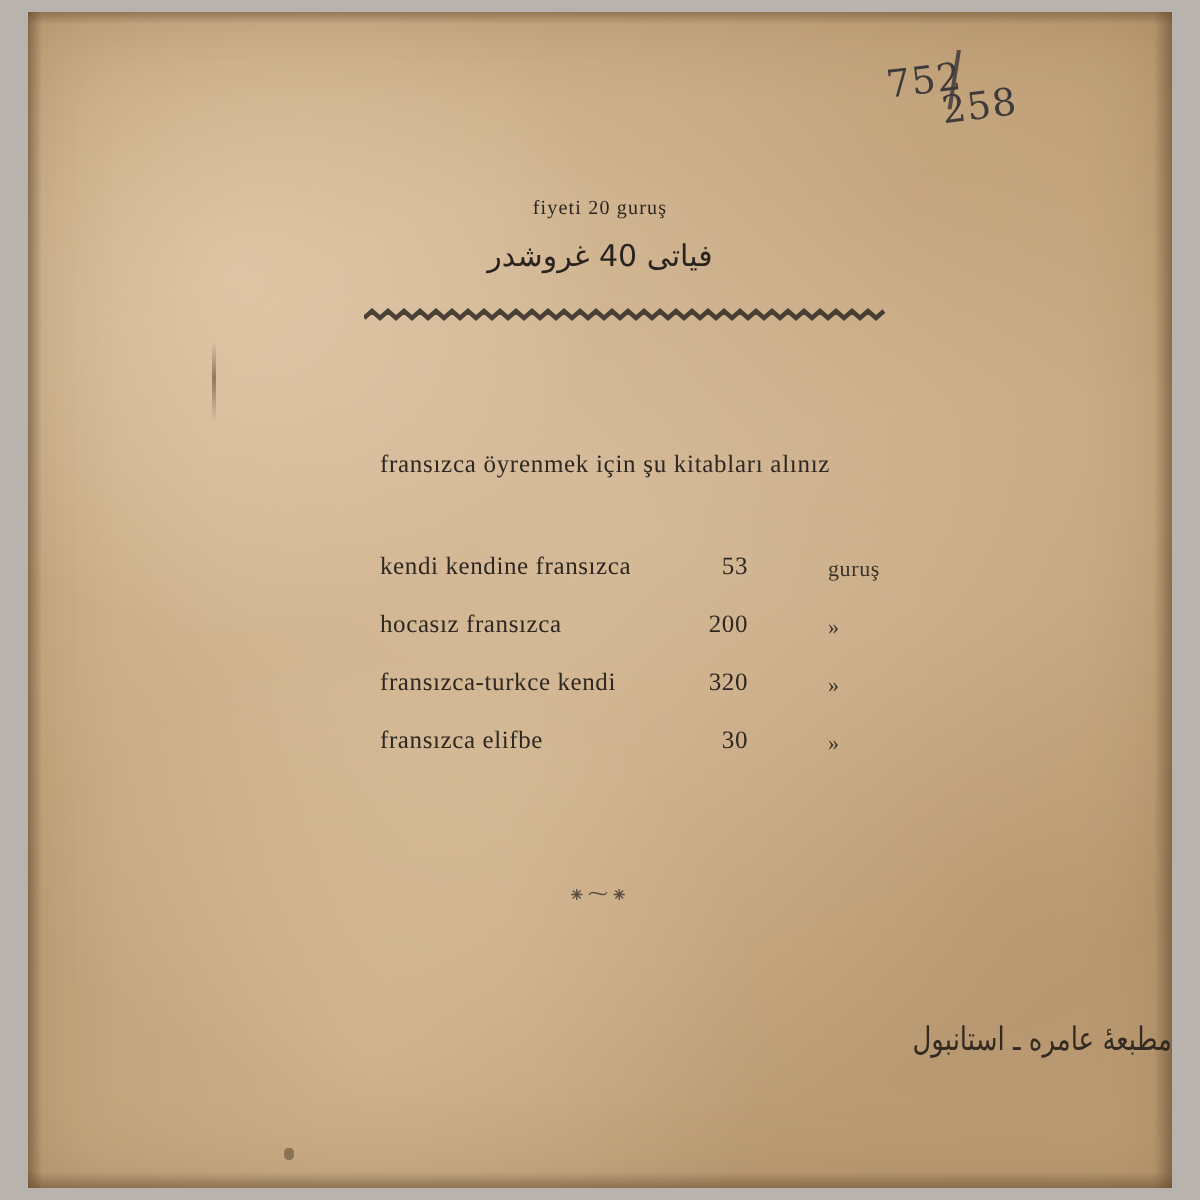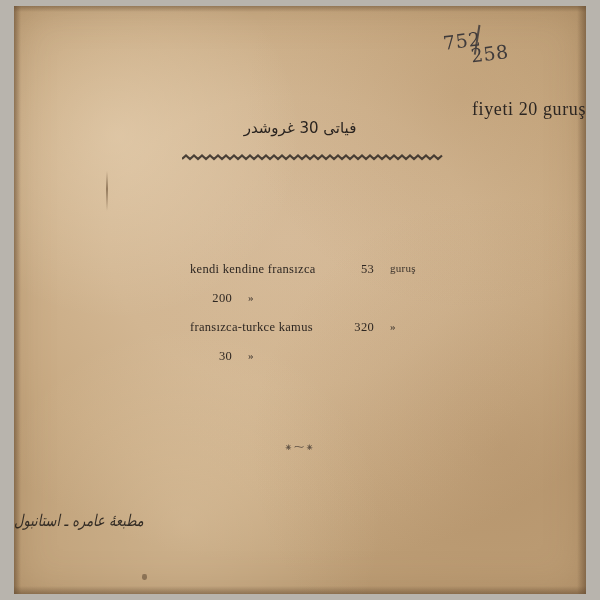--- a/index.html
+++ b/index.html
@@ -110,22 +110,22 @@
     transform: rotate(16deg);
     opacity: 0.85;
   }
 
   
   .price-line {
     position: absolute;
     top: 93px;
     left: 0;
     width: 100%;
-    text-align: right;
-    font-size: 18px;
+    text-align: center;
+    font-size: 10px;
     color: #2c2622;
     letter-spacing: 0.6px;
   }
   .price-arabic {
     position: absolute;
     top: 113px;
     left: 0;
     width: 100%;
     text-align: center;
     font-size: 15px;
@@ -156,38 +156,39 @@
   }
 
   .book-list {
     position: absolute;
     top: 256px;
     left: 176px;
     width: 300px;
   }
   .book-row {
     display: flex;
-    align-items: flex-start;
+    align-items: flex-end;
     height: 29px;
     font-size: 12.5px;
     color: #2e2722;
     letter-spacing: 0.3px;
   }
   .book-title {
     width: 142px;
     white-space: nowrap;
   }
   .book-price {
     width: 42px;
     text-align: right;
     padding-right: 16px;
   }
   .book-unit {
     font-size: 11px;
     color: #3a322b;
+    margin-left: 24px;
   }
 
   
   .mini-ornament {
     position: absolute;
     top: 432px;
     left: 0;
     width: 100%;
     text-align: center;
     font-size: 11px;
@@ -195,22 +196,21 @@
     letter-spacing: 2px;
     opacity: 0.8;
   }
 
   
   .stamp {
     position: absolute;
     top: 505px;
     left: 0;
     width: 100%;
-    text-align: left;
-    font-style: italic;
+    text-align: right;
   }
   .stamp-inner {
     display: inline-block;
     font-family: "DejaVu Sans", sans-serif;
     font-size: 13px;
     color: #241f1b;
     direction: rtl;
     letter-spacing: -1px;
     transform: scaleY(1.25);
     opacity: 0.9;
@@ -240,43 +240,46 @@
     <div class="crease"></div>
 
     <div class="handwritten">
       <span>752</span>
       <span class="slash"></span>
       <span class="num2">258</span>
     </div>
 
     <div class="price-line">fiyeti 20 guruş</div>
 
-    <div class="price-arabic">فیاتی 30 غروشدر</div>
+    <div class="price-arabic">فیاتی 40 غروشدر</div>
 
     <svg class="rule" viewBox="0 0 262 7" preserveAspectRatio="none">
       <path d="M0 5 L4 1.5 L8 5 L12 1.5 L16 5 L20 1.5 L24 5 L28 1.5 L32 5 L36 1.5 L40 5 L44 1.5 L48 5 L52 1.5 L56 5 L60 1.5 L64 5 L68 1.5 L72 5 L76 1.5 L80 5 L84 1.5 L88 5 L92 1.5 L96 5 L100 1.5 L104 5 L108 1.5 L112 5 L116 1.5 L120 5 L124 1.5 L128 5 L132 1.5 L136 5 L140 1.5 L144 5 L148 1.5 L152 5 L156 1.5 L160 5 L164 1.5 L168 5 L172 1.5 L176 5 L180 1.5 L184 5 L188 1.5 L192 5 L196 1.5 L200 5 L204 1.5 L208 5 L212 1.5 L216 5 L220 1.5 L224 5 L228 1.5 L232 5 L236 1.5 L240 5 L244 1.5 L248 5 L252 1.5 L256 5 L260 1.5" fill="none" stroke="#2b2521" stroke-width="2.2" stroke-linejoin="miter"></path>
     </svg>
 
+    <div class="advert">fransızca öyrenmek için şu kitabları alınız</div>
 
     <div class="book-list">
       <div class="book-row">
         <span class="book-title">kendi kendine fransızca</span>
         <span class="book-price">53</span>
         <span class="book-unit">guruş</span>
       </div>
       <div class="book-row">
+        <span class="book-title">hocasız fransızca</span>
         <span class="book-price">200</span>
         <span class="book-unit">»</span>
       </div>
       <div class="book-row">
-        <span class="book-title">fransızca-turkce kamus</span>
+        <span class="book-title">fransızca-turkce kendi</span>
         <span class="book-price">320</span>
         <span class="book-unit">»</span>
       </div>
       <div class="book-row">
+        <span class="book-title">fransızca elifbe</span>
         <span class="book-price">30</span>
         <span class="book-unit">»</span>
       </div>
     </div>
 
     <div class="mini-ornament">⁕⁓⁕</div>
 
     <div class="stamp">
       <span class="stamp-inner">مطبعۀ عامره ـ استانبول</span>
     </div>

